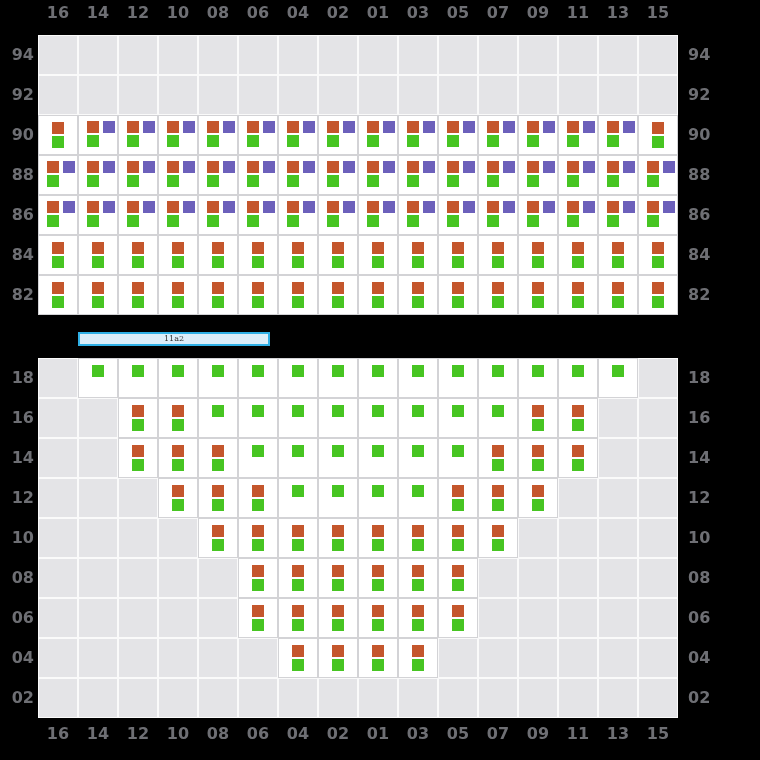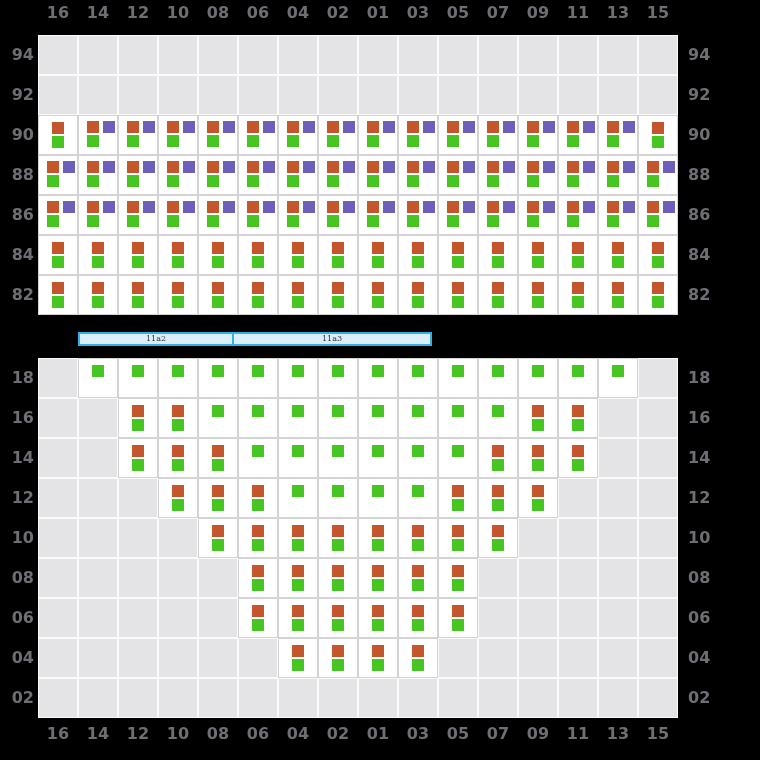--- a/index.html
+++ b/index.html
@@ -464,22 +464,21 @@
     <div class="lbl">94</div>
     <div class="lbl">92</div>
     <div class="lbl">90</div>
     <div class="lbl">88</div>
     <div class="lbl">86</div>
     <div class="lbl">84</div>
     <div class="lbl">82</div>
   </div>
 
 <div id="hatch-bar">
-  <div class="hseg" style="width:156px">11a2</div>
-  <div class="hseg" style="width:200px">11a3</div>
+  <div class="hseg" style="width:192px">11a2</div>
 </div>
 
 <div class="tierlabels leftside" id="hold-tiers-left" style="left:0px;top:358px;">
     <div class="lbl">18</div>
     <div class="lbl">16</div>
     <div class="lbl">14</div>
     <div class="lbl">12</div>
     <div class="lbl">10</div>
     <div class="lbl">08</div>
     <div class="lbl">06</div>

